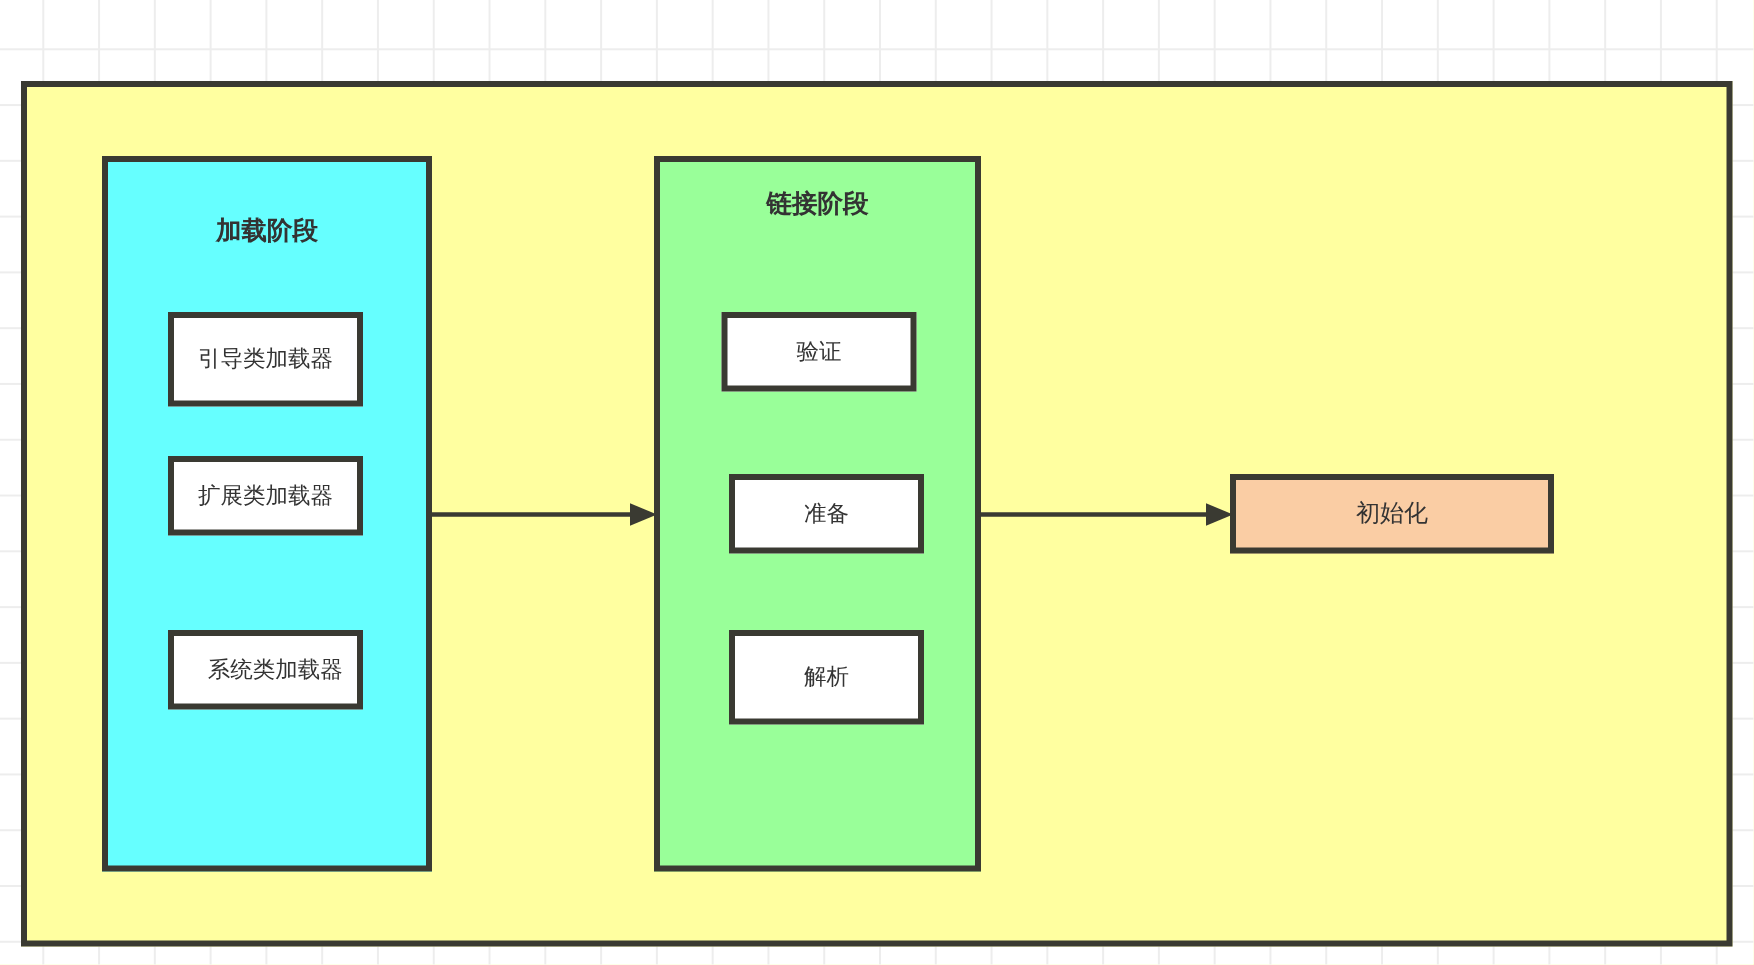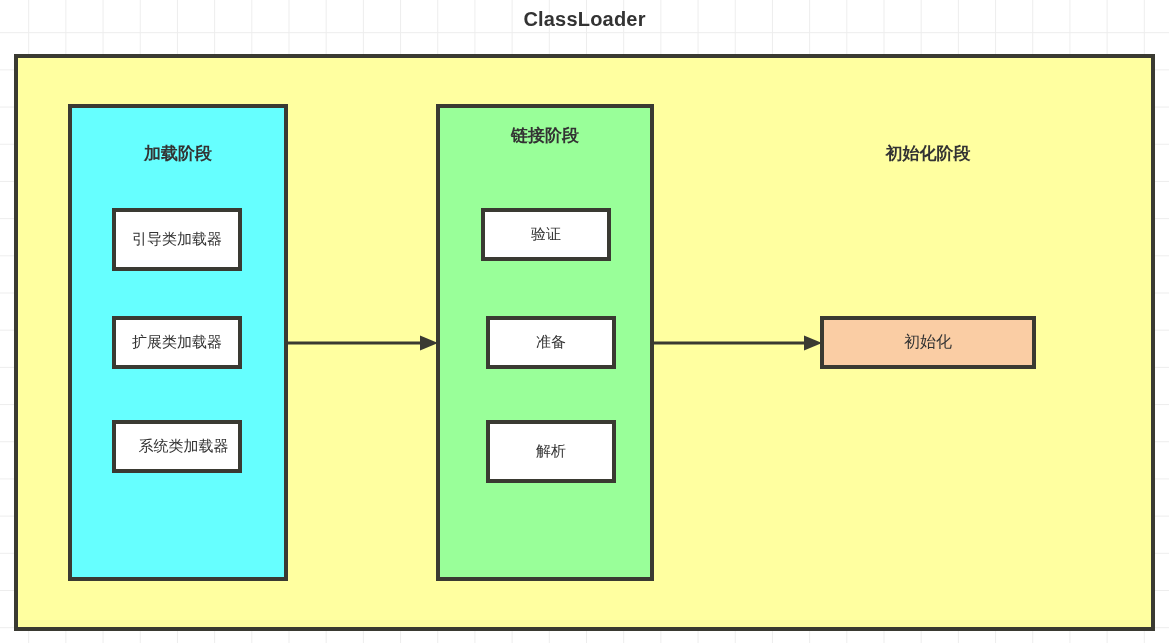--- a/index.html
+++ b/index.html
@@ -102,21 +102,21 @@
     background: #ffffff;
     border: 4px solid #3a3a32;
     box-sizing: border-box;
     display: flex;
     align-items: center;
     justify-content: center;
     font-size: 15px;
     color: #333333;
   }
   #bootstrap-classloader-box { left: 112px; top: 208px; width: 130px; height: 63px; }
-  #extension-classloader-box { left: 112px; top: 316px; width: 130px; height: 53px; }
+  #extension-classloader-box { left: 112px; top: 304px; width: 130px; height: 53px; }
   #system-classloader-box    { left: 112px; top: 420px; width: 130px; height: 53px; padding-left: 13px; }
 
   #verify-box  { left: 481px; top: 208px; width: 130px; height: 53px; }
   #prepare-box { left: 486px; top: 316px; width: 130px; height: 53px; }
   #resolve-box { left: 486px; top: 420px; width: 130px; height: 63px; }
 
   #initialization-box {
     left: 820px;
     top: 316px;
     width: 216px;
@@ -134,39 +134,37 @@
   #arrow-loading-to-linking { left: 286px; top: 330px; width: 152px; height: 26px; }
   #arrow-linking-to-init    { left: 652px; top: 330px; width: 170px; height: 26px; }
 </style>
 </head>
 <body>
 
 <div id="grid-background"></div>
 
 <div id="diagram-canvas">
 
-  <div id="diagram-title">ClassLoader</div>
 
   <div id="classloader-container"></div>
 
   <div id="loading-phase-box" class="phase-box"></div>
   <div id="loading-phase-title" class="phase-title">加载阶段</div>
 
   <div id="bootstrap-classloader-box" class="item-box">引导类加载器</div>
   <div id="extension-classloader-box" class="item-box">扩展类加载器</div>
   <div id="system-classloader-box" class="item-box">系统类加载器</div>
 
   <div id="linking-phase-box" class="phase-box"></div>
   <div id="linking-phase-title" class="phase-title">链接阶段</div>
 
   <div id="prepare-box" class="item-box">准备</div>
   <div id="verify-box" class="item-box">验证</div>
   <div id="resolve-box" class="item-box">解析</div>
 
-  <div id="init-phase-title" class="phase-title">初始化阶段</div>
   <div id="initialization-box" class="item-box">初始化</div>
 
   <svg id="arrow-loading-to-linking" viewBox="0 0 152 26" width="152" height="26">
     <line x1="0" y1="13" x2="140" y2="13" stroke="#3a3a32" stroke-width="3"></line>
     <polygon points="152,13 134,5.5 134,20.5" fill="#3a3a32"></polygon>
   </svg>
 
   <svg id="arrow-linking-to-init" viewBox="0 0 170 26" width="170" height="26">
     <line x1="0" y1="13" x2="158" y2="13" stroke="#3a3a32" stroke-width="3"></line>
     <polygon points="170,13 152,5.5 152,20.5" fill="#3a3a32"></polygon>

